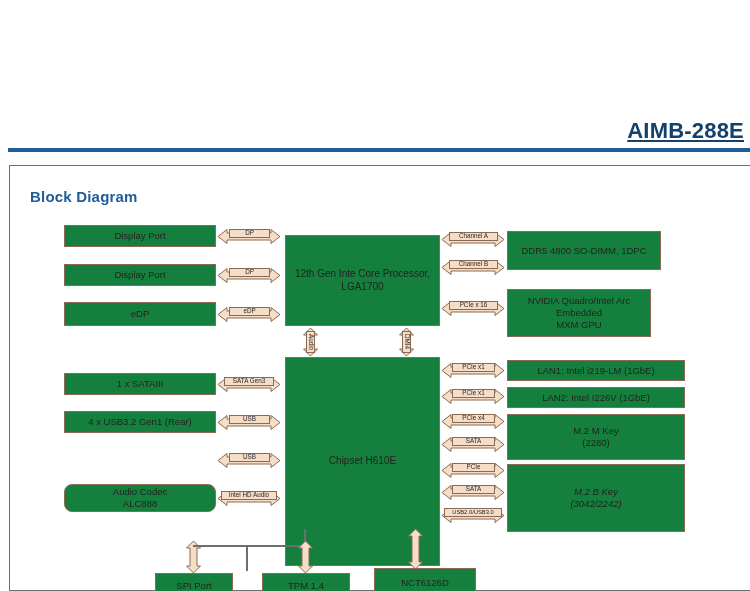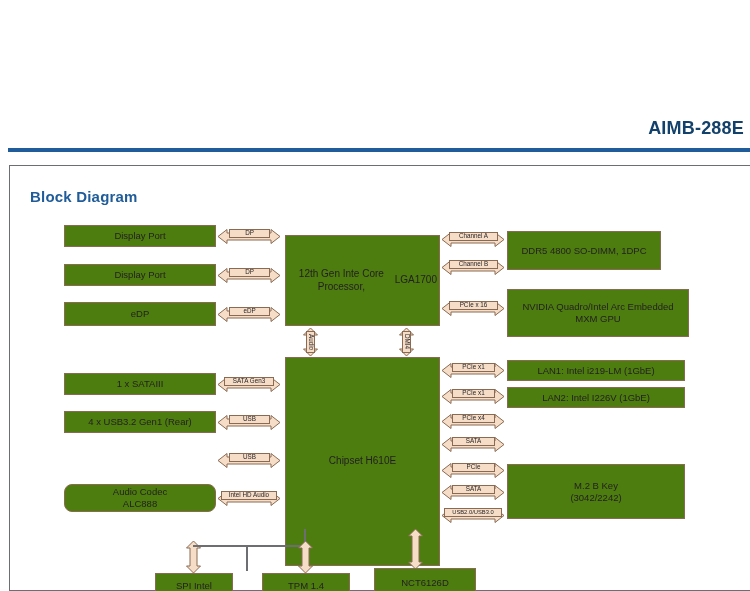--- a/index.html
+++ b/index.html
@@ -24,24 +24,25 @@
   .doc-header {
     position: absolute;
     left: 0;
     top: 118px;
     width: 750px;
     text-align: right;
     padding-right: 6px;
     box-sizing: border-box;
   }
   .doc-header .model {
-    font-size: 18px;
+    font-size: 22px;
     font-weight: bold;
     color: #12416b;
     letter-spacing: 0.2px;
+    text-decoration: underline;
   }
   .header-rule {
     position: absolute;
     left: 8px;
     top: 148px;
     width: 742px;
     height: 4px;
     background: #1f5c99;
   }
   
@@ -61,21 +62,21 @@
     left: 30px;
     top: 188px;
     font-size: 15px;
     font-weight: bold;
     color: #1f5c99;
     letter-spacing: 0.2px;
   }
   
   .blk {
     position: absolute;
-    background: #4d7c0f;
+    background: #15803d;
     border: 1px solid #8a6a52;
     box-sizing: border-box;
     display: flex;
     align-items: center;
     justify-content: center;
     text-align: center;
     font-size: 9.5px;
     line-height: 1.25;
     color: #231f20;
     padding: 1px 2px;
@@ -192,21 +193,21 @@
     <span>USB</span>
   </div>
 
   <svg class="arrow" style="left:218px; top:491px;" width="62" height="15" viewBox="0 0 62 15">
     <path d="M0,7.5 L9,0.5 L9,4 L53,4 L53,0.5 L62,7.5 L53,14.5 L53,11 L9,11 L9,14.5 Z"></path>
   </svg>
   <div class="lbl" style="left:221px; top:491px; width:56px; height:9px;">
     <span>Intel HD Audio</span>
   </div>
 
-  <div class="blk big" style="left:285px; top:235px; width:155px; height:91px; flex-direction:row;">
+  <div class="blk big" style="left:285px; top:235px; width:155px; height:91px; flex-direction:column;">
     <span>12th Gen Inte Core Processor,</span>
     <span>LGA1700</span>
   </div>
 
   <div class="blk big" style="left:285px; top:357px; width:155px; height:209px;">
     <span>Chipset H610E</span>
   </div>
 
   <svg class="arrow" style="left:303px; top:328px;" width="15" height="28" viewBox="0 0 15 28">
     <path d="M7.5,0 L14.5,7 L11,7 L11,21 L14.5,21 L7.5,28 L0.5,21 L4,21 L4,7 L0.5,7 Z"></path>
@@ -289,35 +290,39 @@
     <path d="M0,7.5 L9,0.5 L9,4 L53,4 L53,0.5 L62,7.5 L53,14.5 L53,11 L9,11 L9,14.5 Z"></path>
   </svg>
   <div class="lbl" style="left:444px; top:508px; width:58px; height:9px;">
     <span style="font-size:5.8px;">USB2.0/USB3.0</span>
   </div>
 
   <div class="blk" style="left:507px; top:231px; width:154px; height:39px;">
     <span>DDR5 4800 SO-DIMM, 1DPC</span>
   </div>
 
-  <div class="blk" style="left:507px; top:289px; width:182px; height:48px; flex-direction:column;">
+  <div class="blk" style="left:507px; top:289px; width:144px; height:48px; flex-direction:column;">
     <span>NVIDIA Quadro/Intel Arc Embedded</span>
     <span>MXM GPU</span>
   </div>
 
   <div class="blk" style="left:507px; top:360px; width:178px; height:21px;text-align:right;">
     <span>LAN1: Intel i219-LM (1GbE)</span>
   </div>
 
   <div class="blk" style="left:507px; top:387px; width:178px; height:21px;text-align:right;">
     <span>LAN2: Intel I226V (1GbE)</span>
   </div>
 
-
-  <div class="blk" style="left:507px; top:464px; width:178px; height:55px; flex-direction:column;">
+  <div class="blk" style="left:507px; top:414px; width:178px; height:46px; flex-direction:column;">
+    <span>M.2 M Key</span>
+    <span>(2280)</span>
+  </div>
+
+  <div class="blk" style="left:507px; top:464px; width:178px; height:68px; flex-direction:column;font-style:italic;">
     <span>M.2 B Key</span>
     <span>(3042/2242)</span>
   </div>
 
   <div class="line" style="left:246px; top:545px; width:2px; height:26px;"></div>
   <div class="line" style="left:246px; top:545px; width:60px; height:2px;"></div>
   <div class="line" style="left:304px; top:529px; width:2px; height:17px;"></div>
 
   <svg class="arrow" style="left:186px; top:541px;" width="15" height="32" viewBox="0 0 15 32">
     <path d="M7.5,0 L14.5,7 L11,7 L11,25 L14.5,25 L7.5,32 L0.5,25 L4,25 L4,7 L0.5,7 Z"></path>
@@ -326,21 +331,21 @@
 
   <svg class="arrow" style="left:298px; top:541px;" width="15" height="32" viewBox="0 0 15 32">
     <path d="M7.5,0 L14.5,7 L11,7 L11,25 L14.5,25 L7.5,32 L0.5,25 L4,25 L4,7 L0.5,7 Z"></path>
   </svg>
 
   <svg class="arrow" style="left:408px; top:529px;" width="15" height="40" viewBox="0 0 15 40">
     <path d="M7.5,0 L14.5,7 L11,7 L11,33 L14.5,33 L7.5,40 L0.5,33 L4,33 L4,7 L0.5,7 Z"></path>
   </svg>
 
   <div class="blk" style="left:155px; top:573px; width:78px; height:26px;">
-    <span>SPI Intel</span>
+    <span>SPI Port</span>
   </div>
   <div class="blk" style="left:262px; top:573px; width:88px; height:26px;">
     <span>TPM 1.4</span>
   </div>
   <div class="blk" style="left:374px; top:568px; width:102px; height:30px;">
     <span>NCT6126D</span>
   </div>
 
 </div>
 

